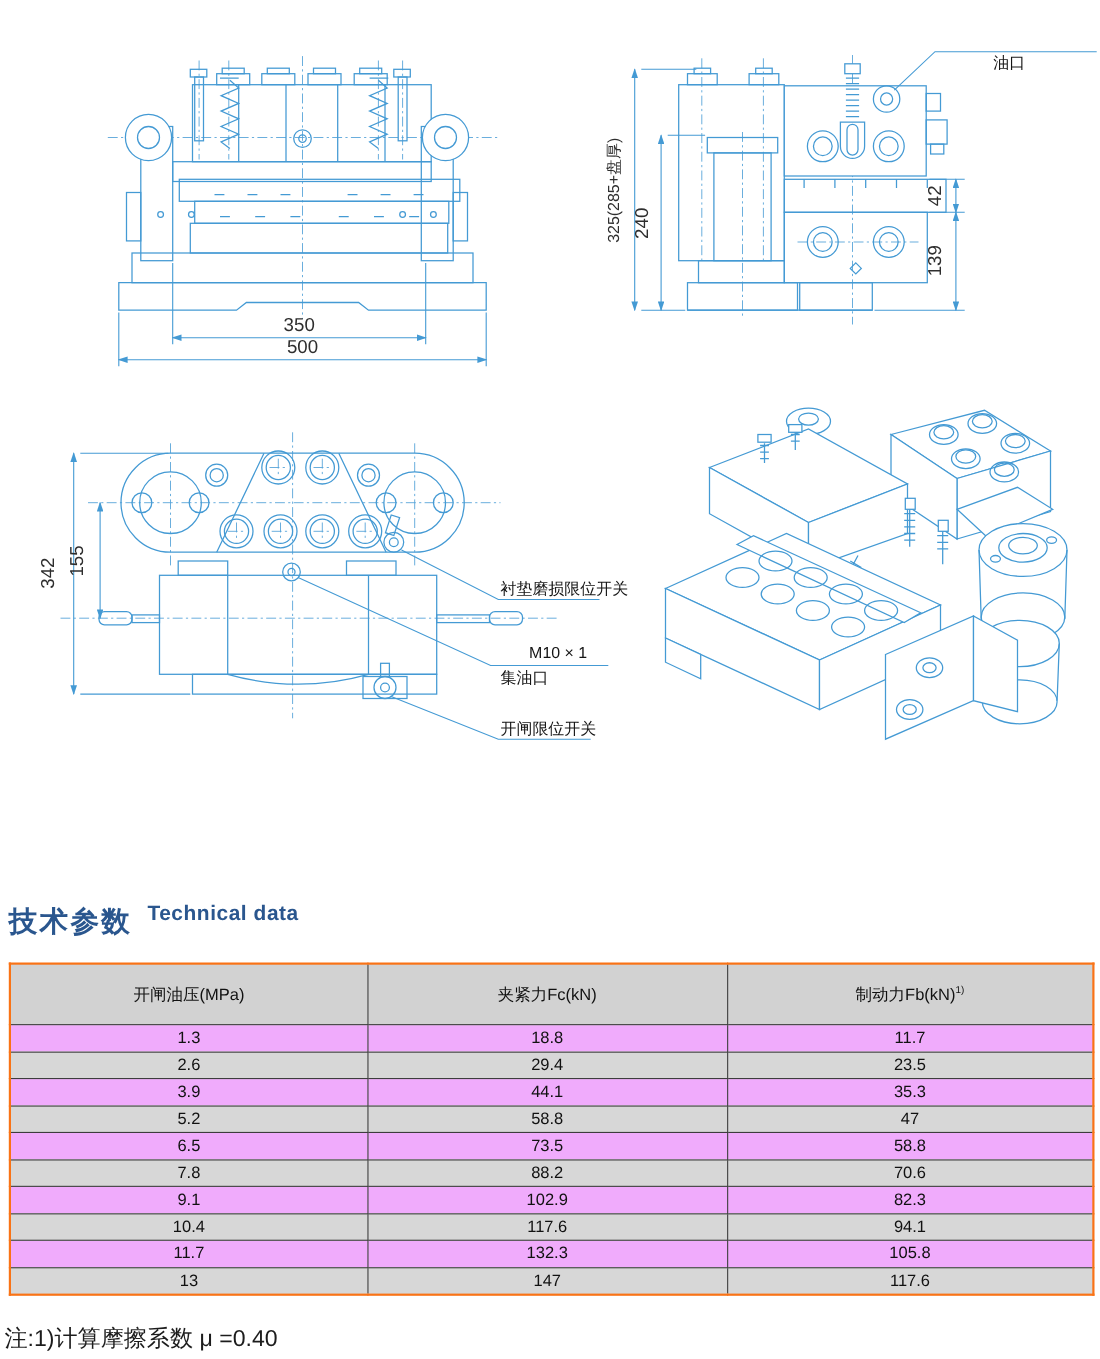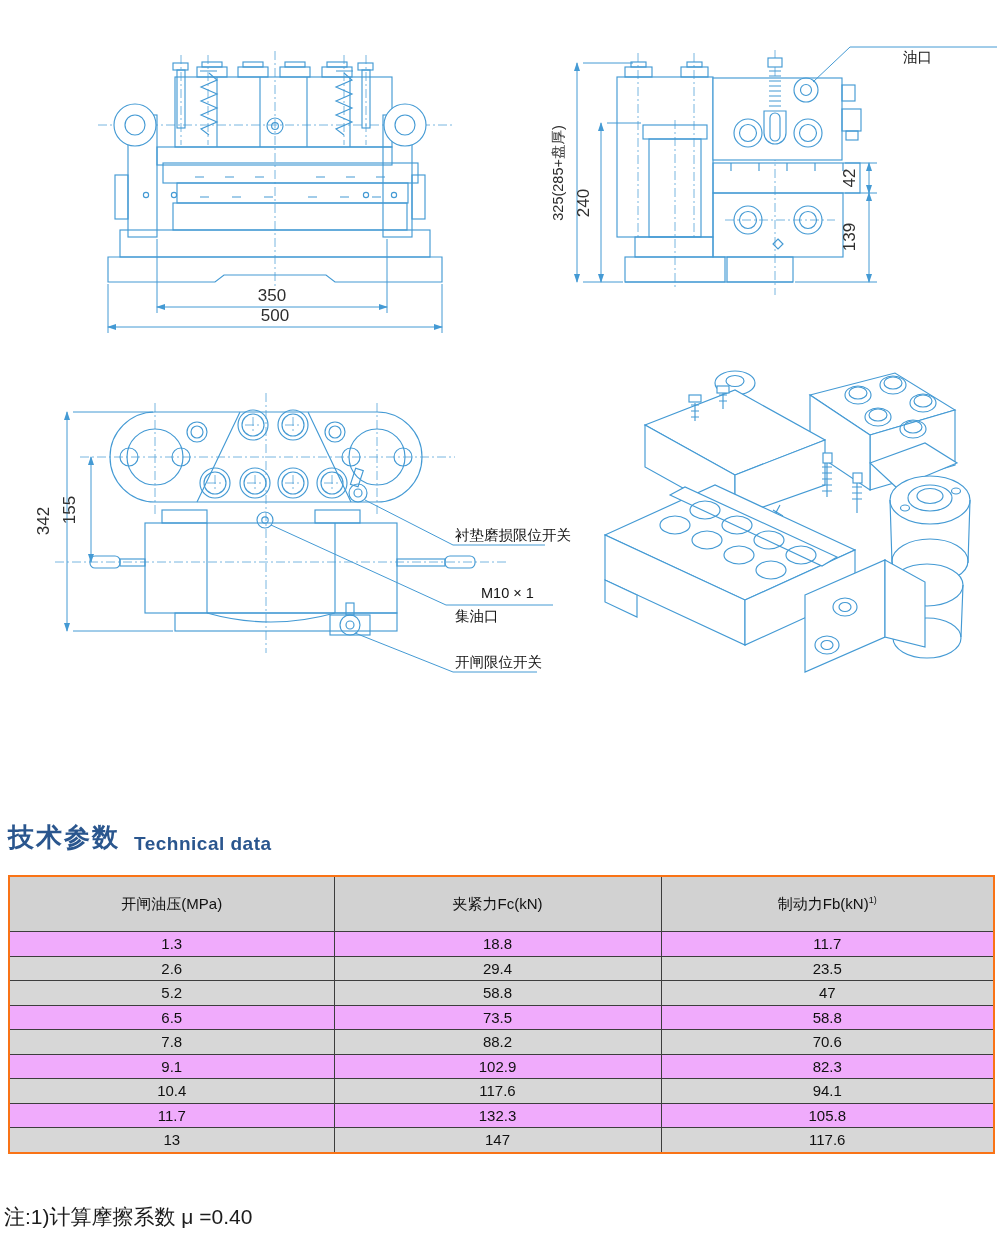--- a/index.html
+++ b/index.html
@@ -8,21 +8,21 @@
   svg{position:absolute;overflow:visible;}
   
   .ln{fill:none;stroke:#449ad4;stroke-width:1.15;}
   .lnw{fill:#fff;stroke:#449ad4;stroke-width:1.15;}
   .cl{fill:none;stroke:#55a3d8;stroke-width:.8;stroke-dasharray:9 3 2 3;}
   .dim{fill:none;stroke:#449ad4;stroke-width:1;}
   .dtx{fill:#2e2e2e;font-family:"Liberation Sans",sans-serif;font-size:17px;}
   .dtxs{fill:#2e2e2e;font-family:"Liberation Sans",sans-serif;font-size:14.5px;}
   .lbl{fill:#141414;font-family:"Liberation Sans",sans-serif;font-size:14.5px;}
   
-  .heading{position:absolute;left:8px;top:820px;display:flex;align-items:flex-end;color:#2a568e;}
+  .heading{position:absolute;left:8px;top:820px;display:flex;align-items:flex-start;color:#2a568e;}
   .heading .zh{font-size:26px;font-weight:bold;letter-spacing:2px;}
   .heading .en{font-size:19px;font-weight:bold;margin-left:14px;letter-spacing:.5px;}
   
   .ttable{position:absolute;left:8px;top:875px;width:985px;border-collapse:collapse;
           table-layout:fixed;font-size:15px;color:#111;}
   .ttable th,.ttable td{border:1.4px solid #3d3d3d;text-align:center;font-weight:normal;padding:0;}
   .ttable th{height:54px;background:#d2d2d2;}
   .ttable td{height:23.5px;background:#f0abfc;}
   .ttable tr.alt td{background:#d7d7d7;}
   .ttable{border:2px solid #f97316;}
@@ -377,20 +377,25 @@
       <tr>
           <td>1.3</td>
           <td>18.8</td>
           <td>11.7</td>
         </tr>
       <tr class="alt">
           <td>2.6</td>
           <td>29.4</td>
           <td>23.5</td>
         </tr>
+      <tr>
+          <td>3.9</td>
+          <td>44.1</td>
+          <td>35.3</td>
+        </tr>
       <tr class="alt">
           <td>5.2</td>
           <td>58.8</td>
           <td>47</td>
         </tr>
       <tr>
           <td>6.5</td>
           <td>73.5</td>
           <td>58.8</td>
         </tr>

